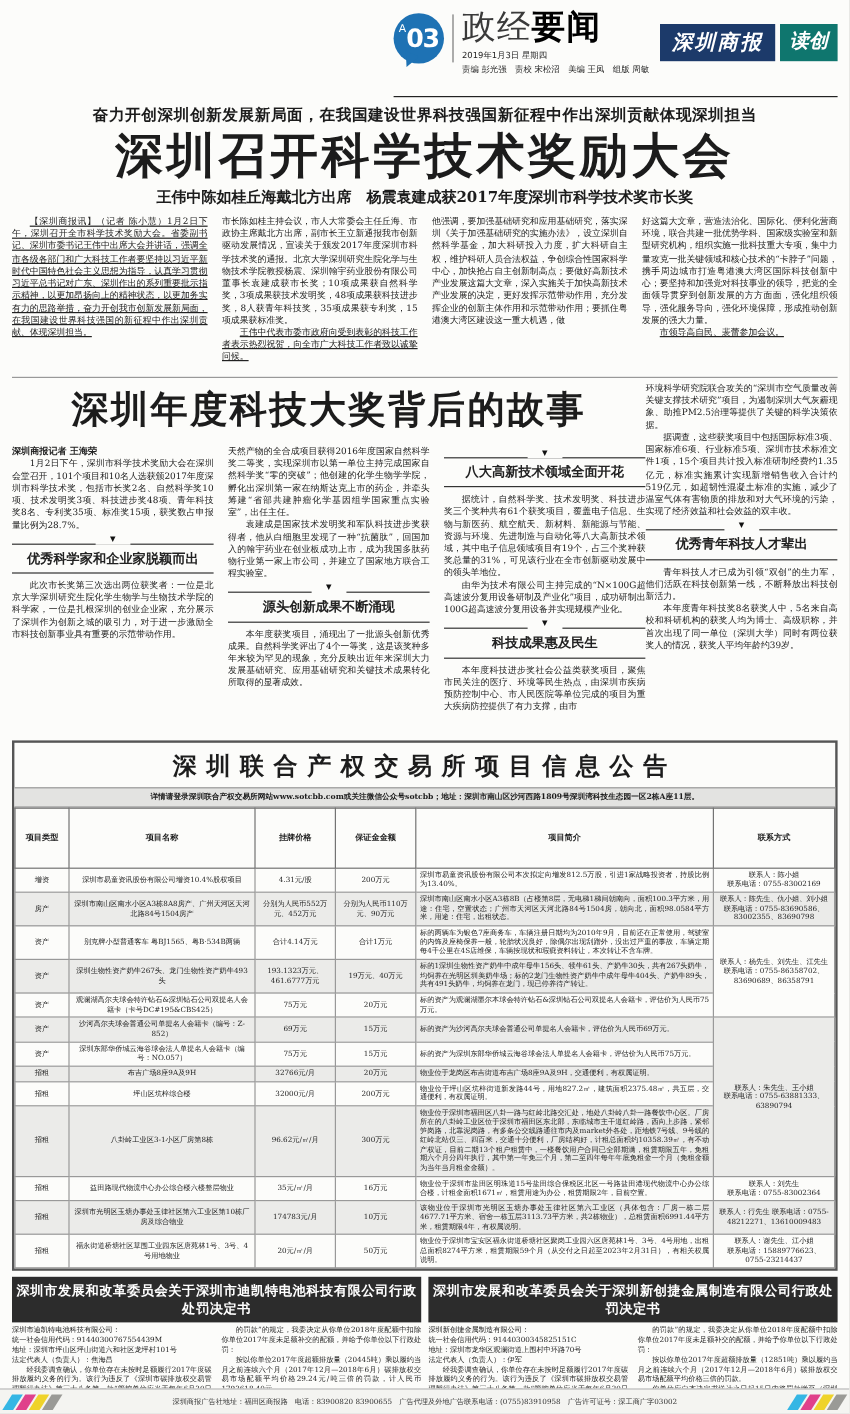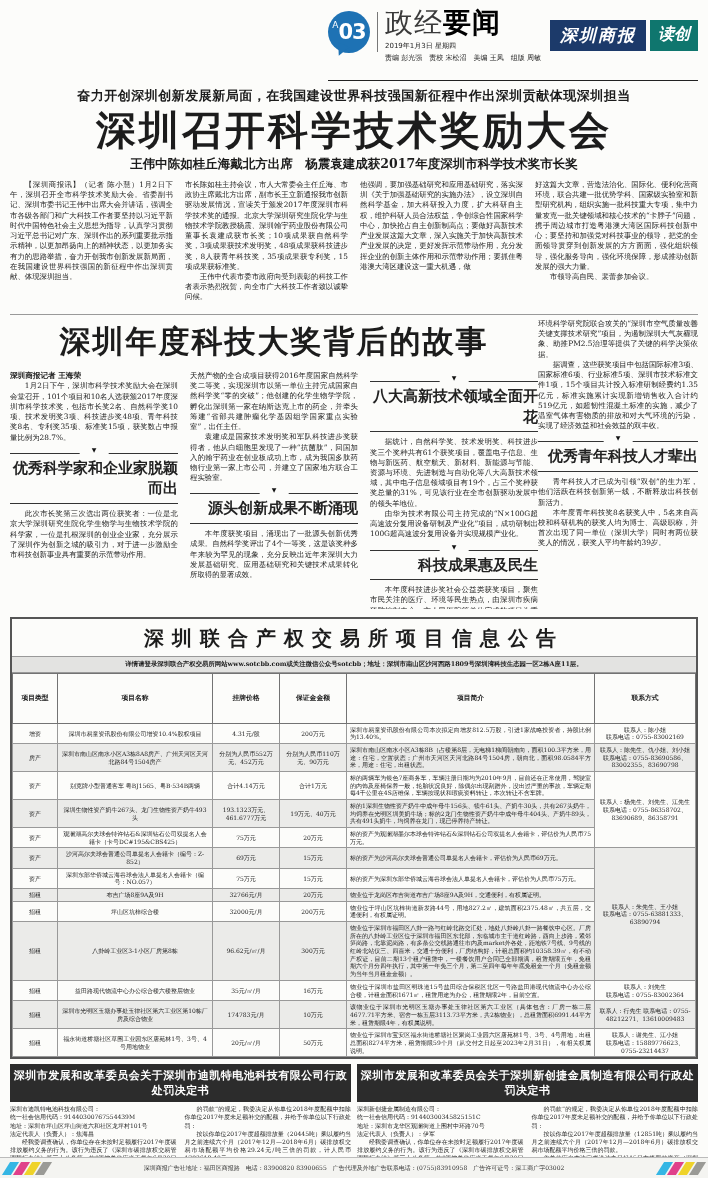--- a/index.html
+++ b/index.html
@@ -27,34 +27,34 @@
              padding:4px 10px;letter-spacing:2px;}
   .logo-sub{background:#0f766e;color:#fff;font-style:italic;font-weight:bold;font-size:16px;padding:4px 8px;}
   .mast-rule{border-bottom:1.5px solid #222;margin:2px 0 6px 318px;}
   
   .kicker{text-align:center;font-size:13px;font-weight:bold;letter-spacing:.5px;margin:4px 0 2px;}
   .headline1{text-align:center;font-size:40px;font-weight:900;letter-spacing:3px;line-height:46px;margin:2px 0;}
   .subhead1{text-align:center;font-size:12.5px;font-weight:bold;margin:3px 0 7px;}
   .a1-cols{display:flex;gap:12px;height:128px;overflow:hidden;}
   .a1-col{flex:1;font-size:7.4px;line-height:1.38;text-align:justify;color:#222;}
   .a1-col p{margin:0;}
-  .a1-col p.ind{text-indent:2em;}
+  .a1-col p.ind{text-indent:2em;text-decoration:underline;}
   
   .a2{border-top:1px solid #999;margin-top:6px;padding-top:4px;display:flex;}
   .a2-left{flex:1;}
   .headline2{font-size:31px;font-weight:900;letter-spacing:2px;text-align:center;margin:2px 0 8px;}
   .a2-cols{display:flex;gap:12px;height:238px;overflow:hidden;}
   .a2-col{flex:1;font-size:7.4px;line-height:1.38;text-align:justify;color:#222;}
   .a2-col4{width:160px;flex:none;font-size:7.4px;line-height:1.38;text-align:justify;color:#222;
            height:292px;overflow:hidden;}
   .a2-col p,.a2-col4 p{margin:0;}
   p.ind{text-indent:2em;}
   .byline{font-size:7.6px;font-weight:bold;margin:2px 0 8px;text-indent:0;}
-  .sub2{border-top:1px solid #333;border-bottom:1px solid #333;text-align:right;font-weight:bold;
-        font-size:15px;padding:4px 0;margin:10px 0 5px;position:relative;
+  .sub2{border-top:1px solid #333;border-bottom:1px solid #333;text-align:center;font-weight:bold;
+        font-size:11px;padding:4px 0;margin:10px 0 5px;position:relative;
         font-family:"DejaVu Sans","Liberation Sans",sans-serif;}
   .sub2::before{content:"▼";position:absolute;top:-8px;left:50%;transform:translateX(-50%);
         font-size:6px;color:#111;background:#fcfcfa;padding:0 12px;}
   
   .board{border:2px solid #555;margin-top:6px;}
   .board-title{text-align:center;font-size:20px;font-weight:900;letter-spacing:8px;padding:6px 16px 4px;}
   .board-sub{background:#e3e3e1;font-size:6.4px;font-weight:bold;text-align:center;padding:3px 3px;
              border-top:1px solid #999;border-bottom:1px solid #999;}
   table.bd{width:100%;border-collapse:collapse;font-size:6px;line-height:1.28;}
   table.bd th{font-size:6.8px;font-weight:bold;padding:20px 2px;border:1px solid #737373;}

